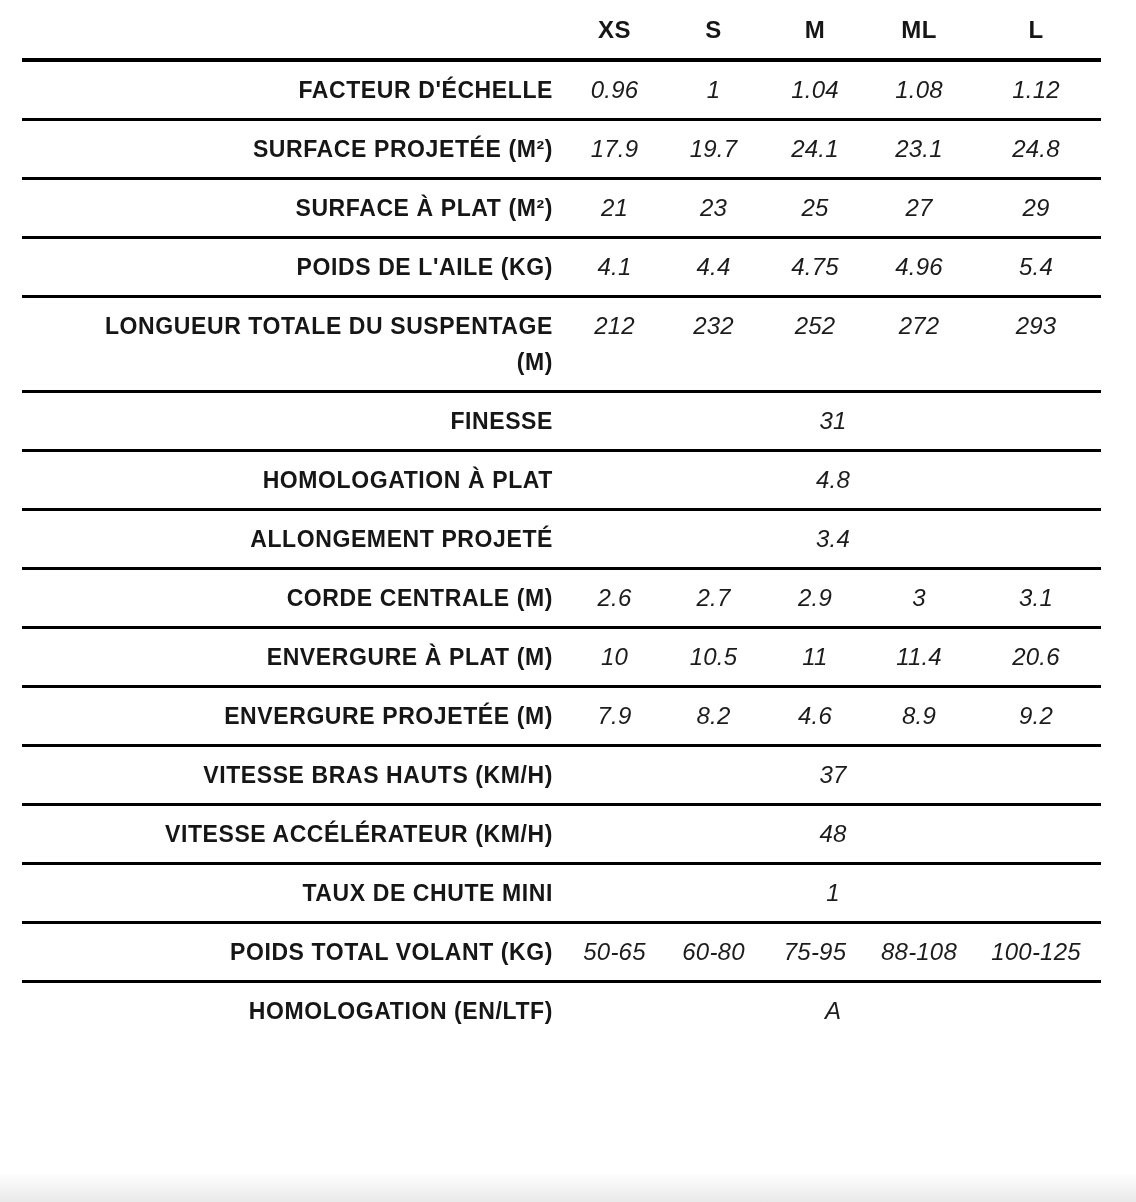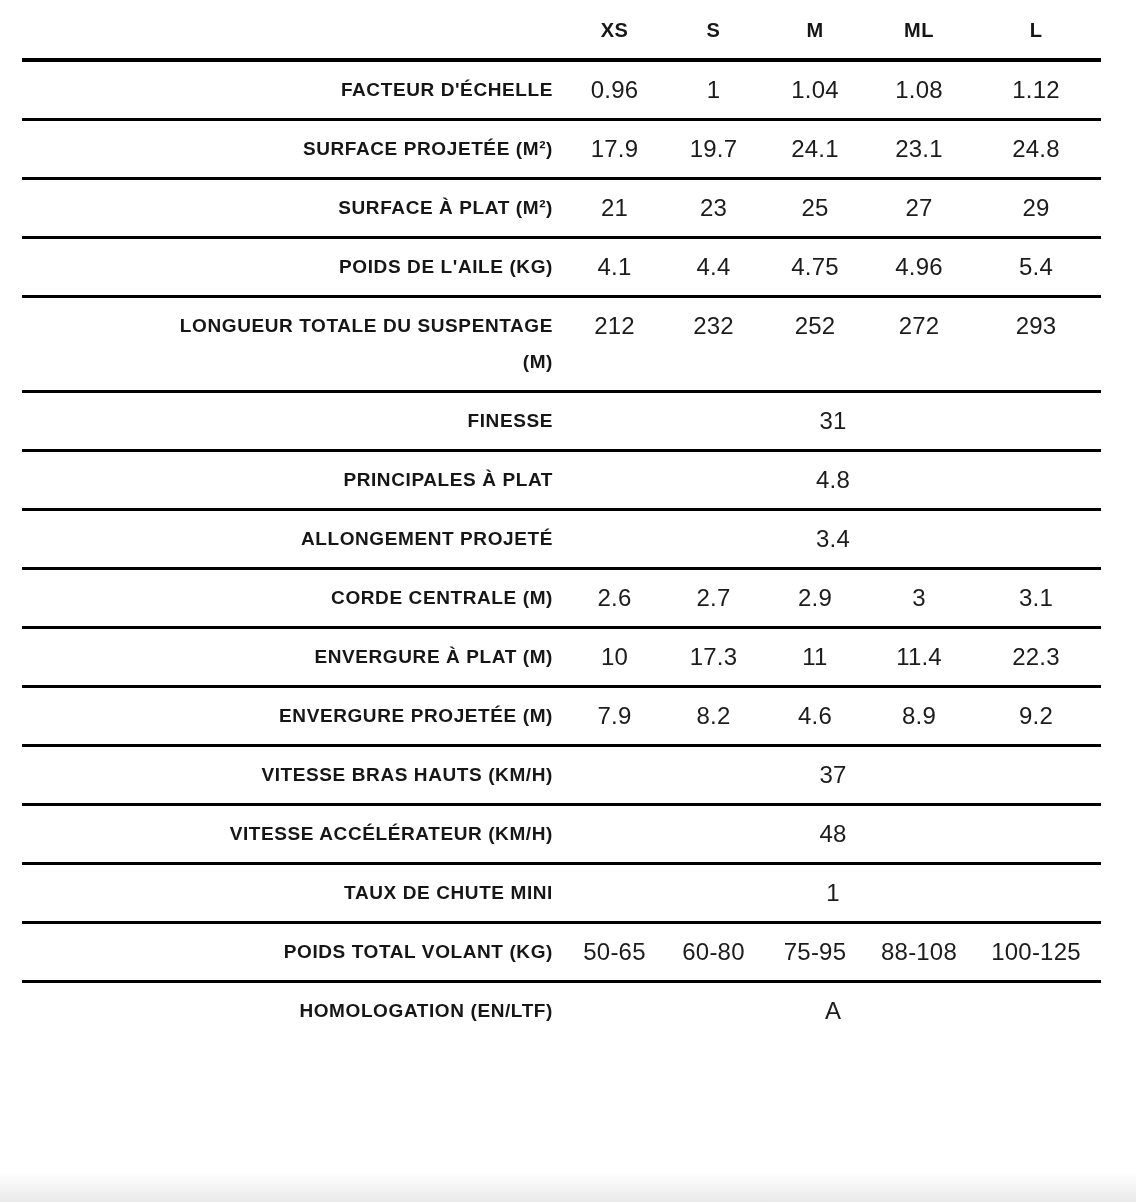--- a/index.html
+++ b/index.html
@@ -36,37 +36,38 @@
 
   th, td {
     padding: 10px 0;
     line-height: 36px;
     vertical-align: top;
     color: #161616;
   }
   thead th.size-h {
     text-align: center;
     font-weight: bold;
-    font-size: 20px;
+    font-size: 24px;
     letter-spacing: 0.5px;
   }
   tbody th.row-label {
     text-align: right;
     padding-right: 12px;
     font-weight: bold;
-    font-size: 19px;
+    font-size: 23px;
     letter-spacing: 0.6px;
     white-space: pre-line;
   }
   td.val, td.span-val {
     text-align: center;
     font-weight: 400;
     font-size: 24px;
     letter-spacing: 0.2px;
     color: #1c1c1c;
+    font-style: italic;
   }
   .bottom-gradient {
     position: absolute;
     left: 0;
     bottom: 0;
     width: 1136px;
     height: 30px;
     background: linear-gradient(to bottom, rgba(0,0,0,0) 0%, rgba(0,0,0,0.085) 100%);
     pointer-events: none;
   }
@@ -133,42 +134,42 @@
       <td class="val">232</td>
       <td class="val">252</td>
       <td class="val">272</td>
       <td class="val">293</td>
     </tr>
     <tr>
       <th class="row-label">FINESSE</th>
       <td class="span-val" colspan="5">31</td>
     </tr>
     <tr>
-      <th class="row-label">PRINCIPALES À PLAT</th>
+      <th class="row-label">HOMOLOGATION À PLAT</th>
       <td class="span-val" colspan="5">4.8</td>
     </tr>
     <tr>
       <th class="row-label">ALLONGEMENT PROJETÉ</th>
       <td class="span-val" colspan="5">3.4</td>
     </tr>
     <tr>
       <th class="row-label">CORDE CENTRALE (M)</th>
       <td class="val">2.6</td>
       <td class="val">2.7</td>
       <td class="val">2.9</td>
       <td class="val">3</td>
       <td class="val">3.1</td>
     </tr>
     <tr>
       <th class="row-label">ENVERGURE À PLAT (M)</th>
       <td class="val">10</td>
-      <td class="val">17.3</td>
+      <td class="val">10.5</td>
       <td class="val">11</td>
       <td class="val">11.4</td>
-      <td class="val">22.3</td>
+      <td class="val">20.6</td>
     </tr>
     <tr>
       <th class="row-label">ENVERGURE PROJETÉE (M)</th>
       <td class="val">7.9</td>
       <td class="val">8.2</td>
       <td class="val">4.6</td>
       <td class="val">8.9</td>
       <td class="val">9.2</td>
     </tr>
     <tr>

